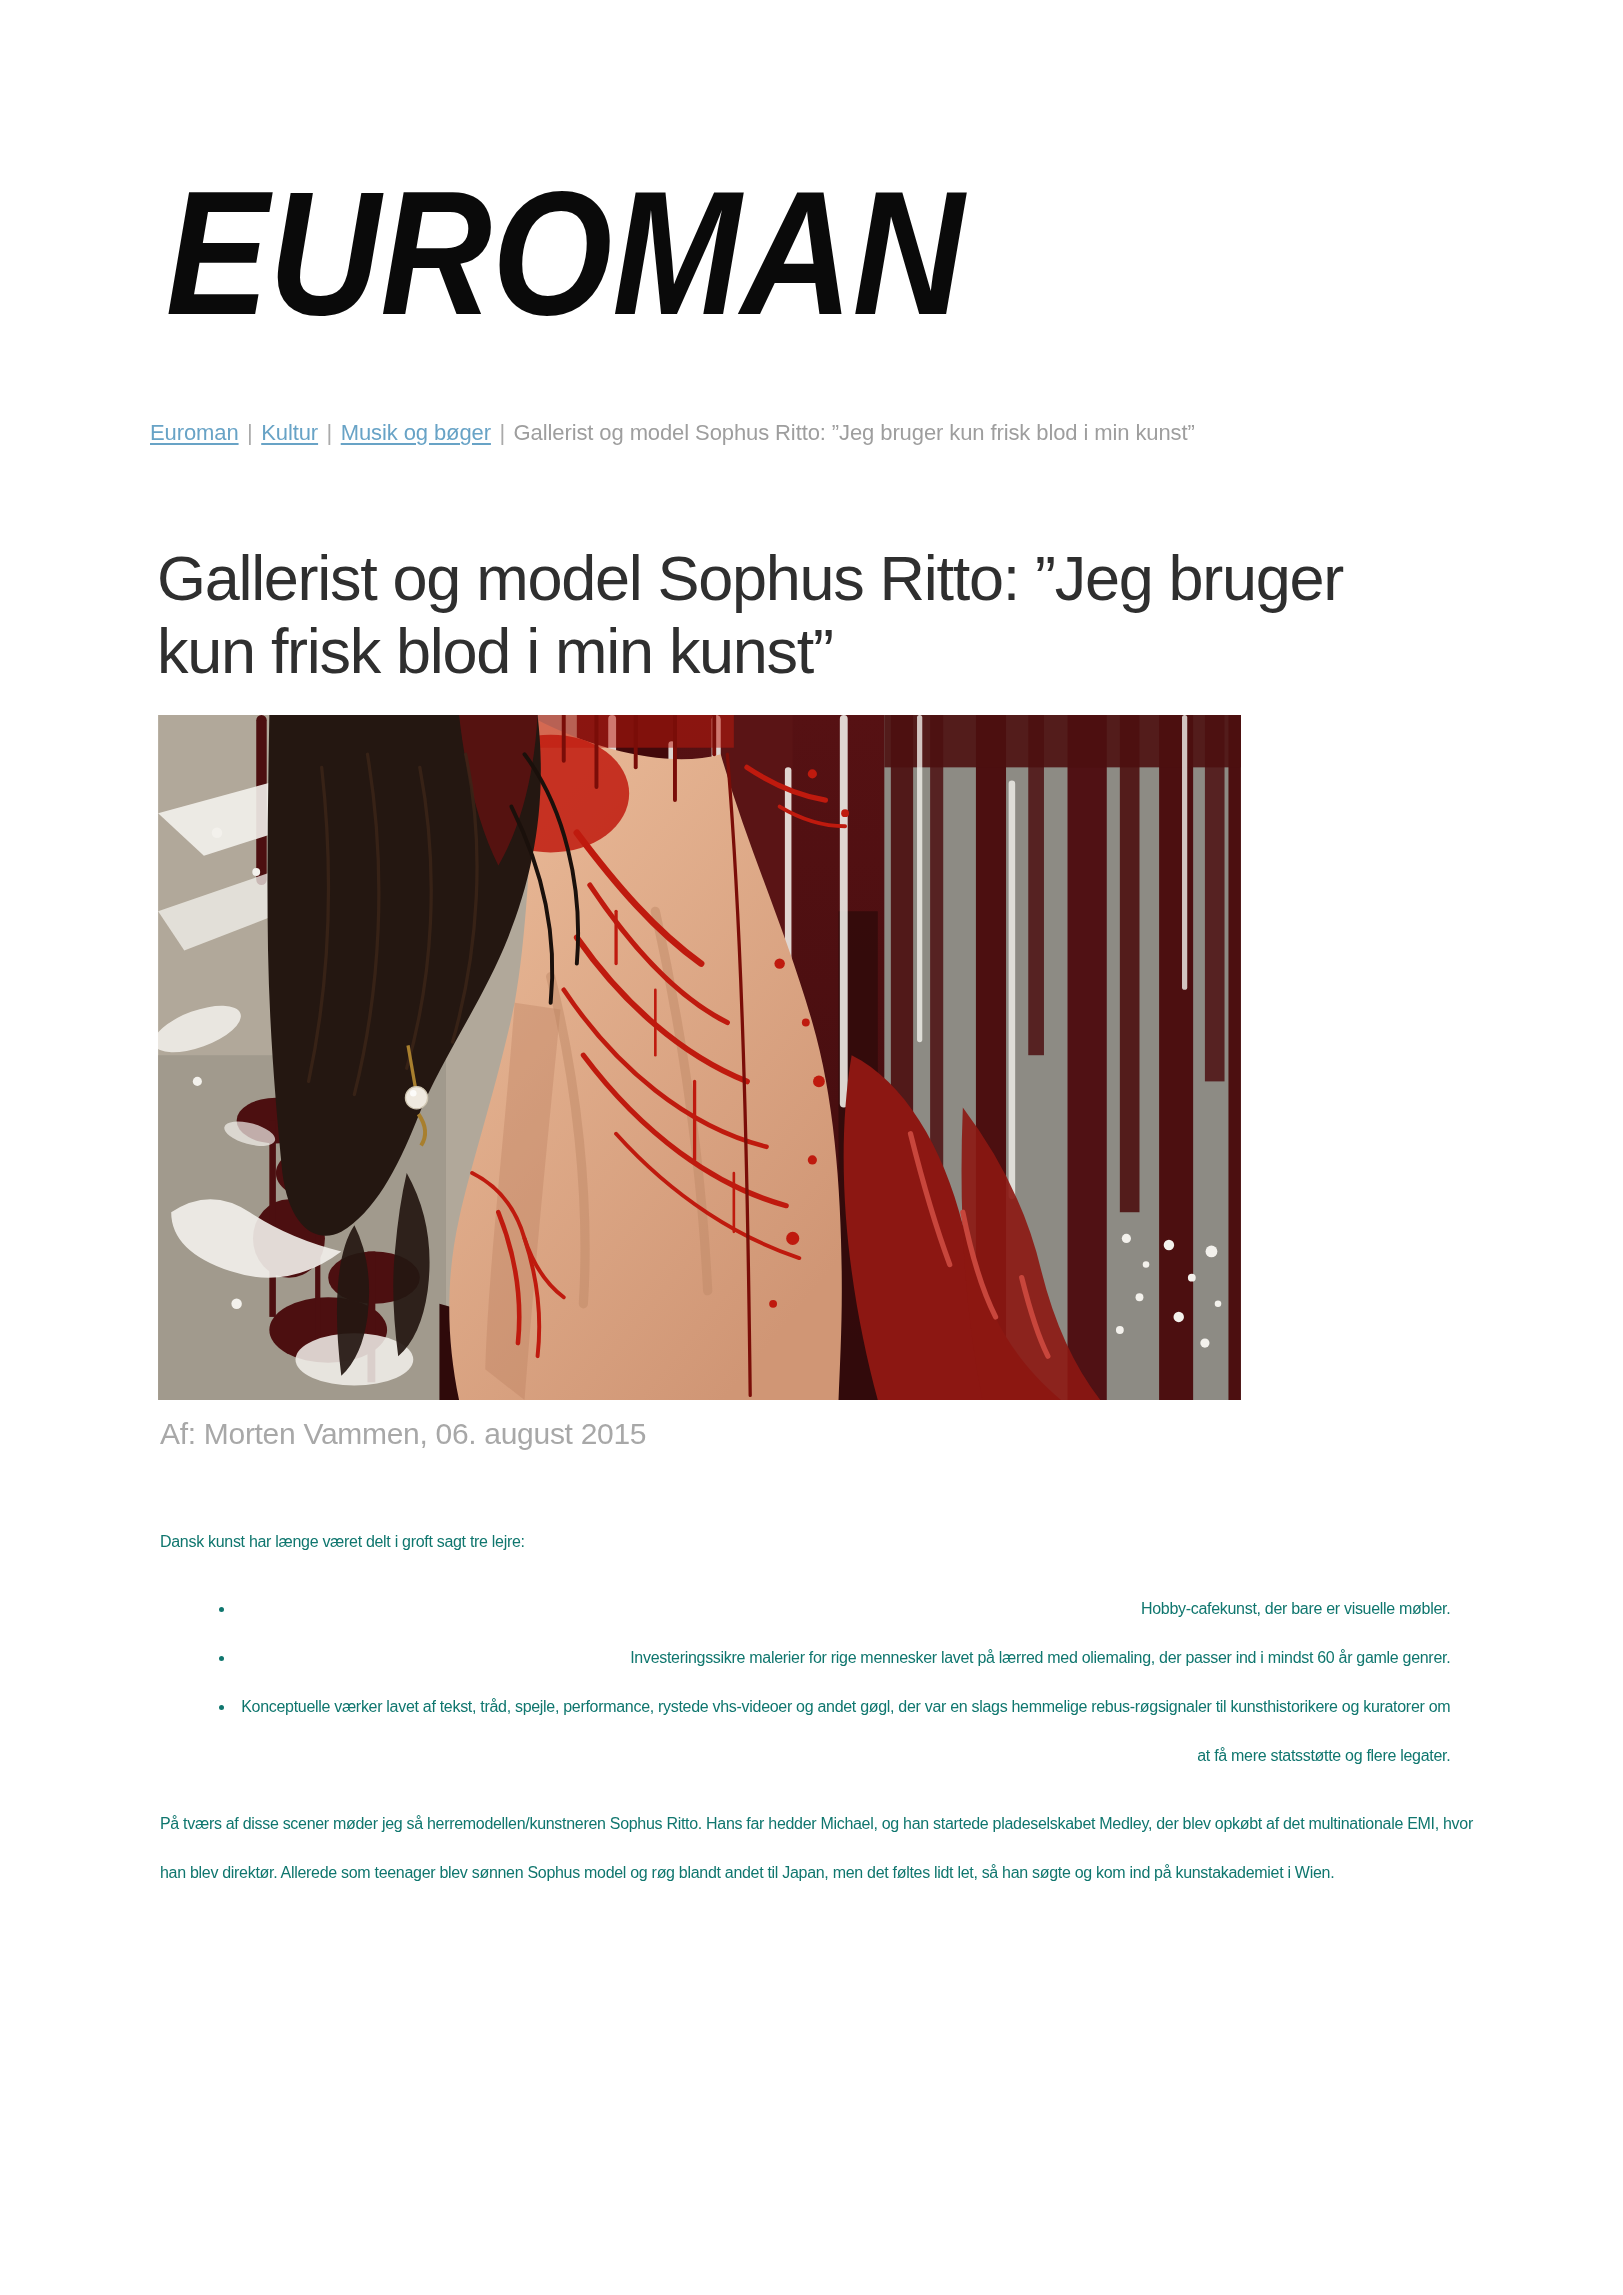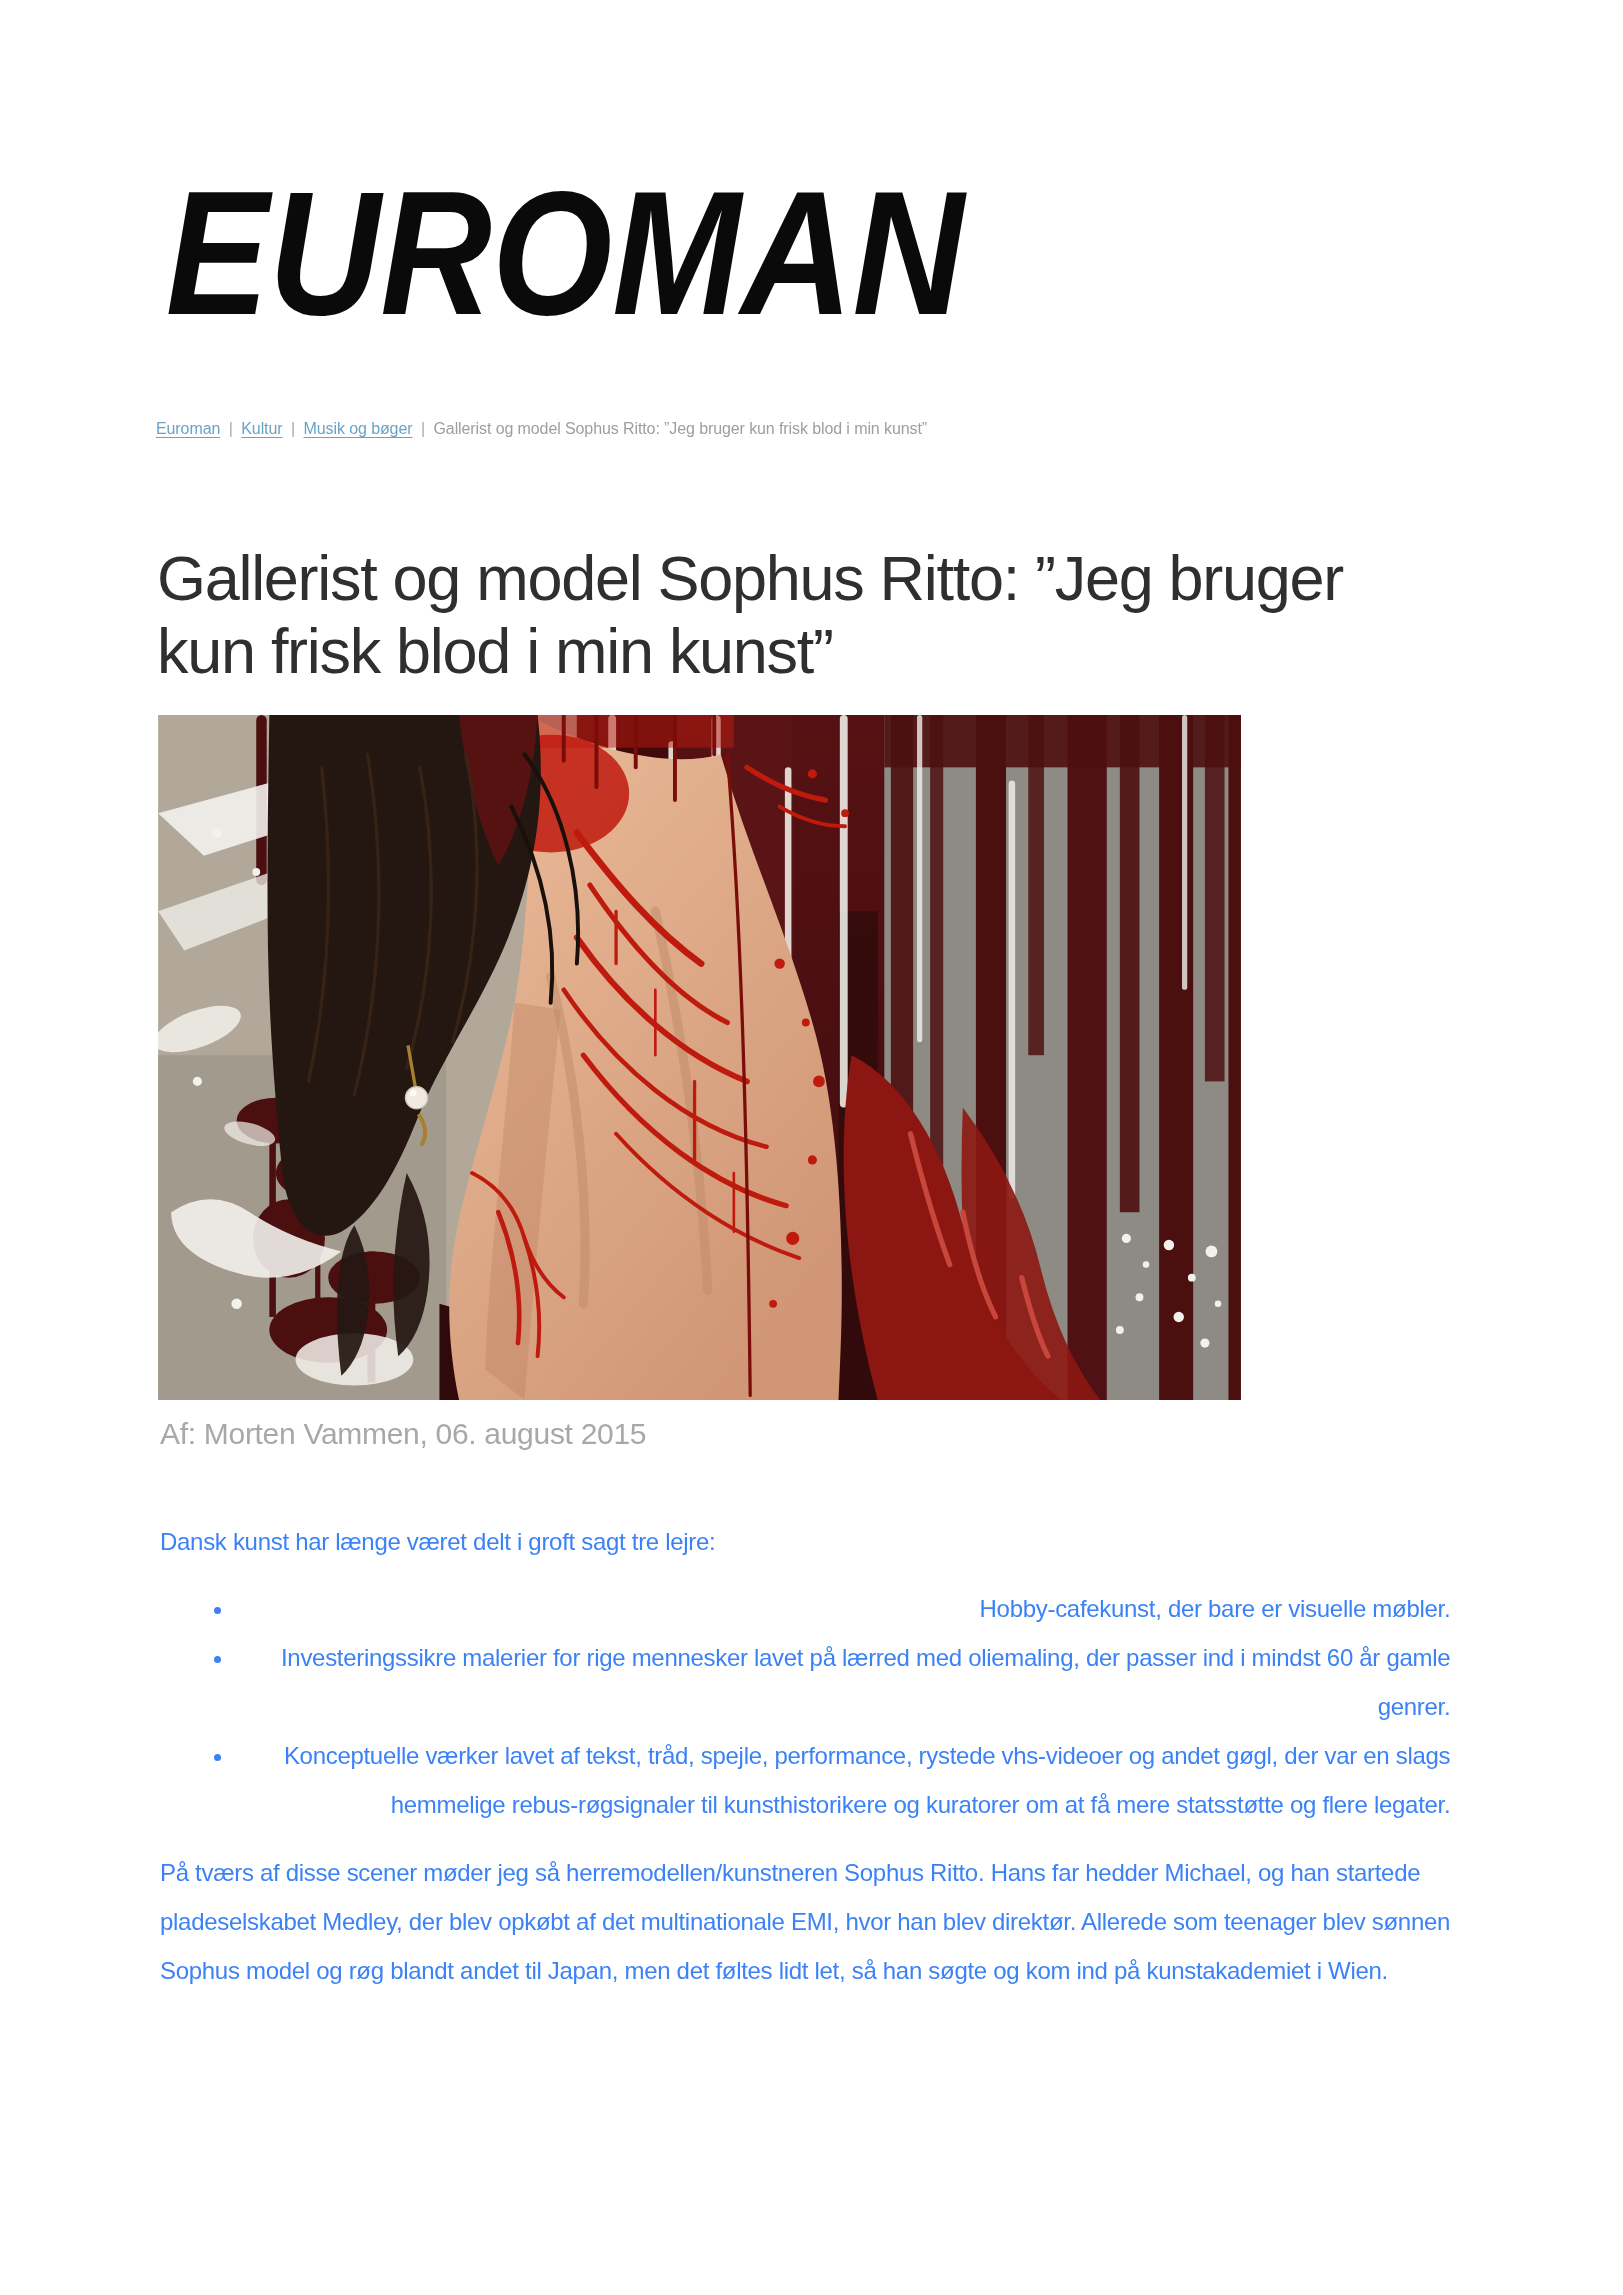--- a/index.html
+++ b/index.html
@@ -4,35 +4,35 @@
 <style>
   html,body{margin:0;padding:0;background:#ffffff;}
   body{position:relative;width:1623px;height:2295px;overflow:hidden;
        font-family:"Liberation Sans","DejaVu Sans",sans-serif;color:#333;}
 
   .logo-wrap{position:absolute;left:162px;top:185px;}
   .logo-wrap svg{overflow:visible;display:block;}
   .logo-wrap text{fill:#0a0a0a;font-family:"Liberation Sans","DejaVu Sans",sans-serif;
        font-weight:bold;font-style:italic;}
 
-  .breadcrumb{position:absolute;left:156px;top:420px;font-size:16px;color:#9e9e9e;
+  .breadcrumb{position:absolute;left:150px;top:420px;font-size:22px;color:#9e9e9e;
        letter-spacing:-0.1px;white-space:nowrap;}
   .breadcrumb a{color:#68a3c6;text-decoration:underline;text-underline-offset:3.3px;cursor:pointer;}
   .breadcrumb .sep{margin:0 8.5px;color:#aaaaaa;}
 
   h1.headline{position:absolute;left:157px;top:542px;width:1296px;margin:0;
        font-size:63px;line-height:73px;font-weight:400;color:#2f2f2f;letter-spacing:-1.3px;}
 
   figure.hero{position:absolute;left:158px;top:715px;width:1083px;height:685px;margin:0;}
   figure.hero svg{display:block;}
 
   .byline{position:absolute;left:160px;top:1417px;font-size:30px;color:#a8a8a8;letter-spacing:-0.3px;}
 
   .body-col{position:absolute;left:160px;top:1517px;width:1317px;
-       font-size:24px;line-height:49px;color:#3b82f6;letter-spacing:-0.3px;}
+       font-size:16px;line-height:49px;color:#0f766e;letter-spacing:-0.3px;}
   .body-col p{margin:0 0 18.3px 0;}
   .body-col ul{margin:0 0 18.3px 0;padding:0 0 0 75px;text-align:right;}
   .body-col li{margin:0;padding-left:1.3px;width:1214px;}
 </style>
 </head>
 <body>
 
 <div class="logo-wrap">
   <svg width="811" height="137" viewBox="0 0 1240 210">
     <text x="4" y="198" font-size="270" textLength="1224" lengthAdjust="spacingAndGlyphs" fill="#0a0a0a">EUROMAN</text>

